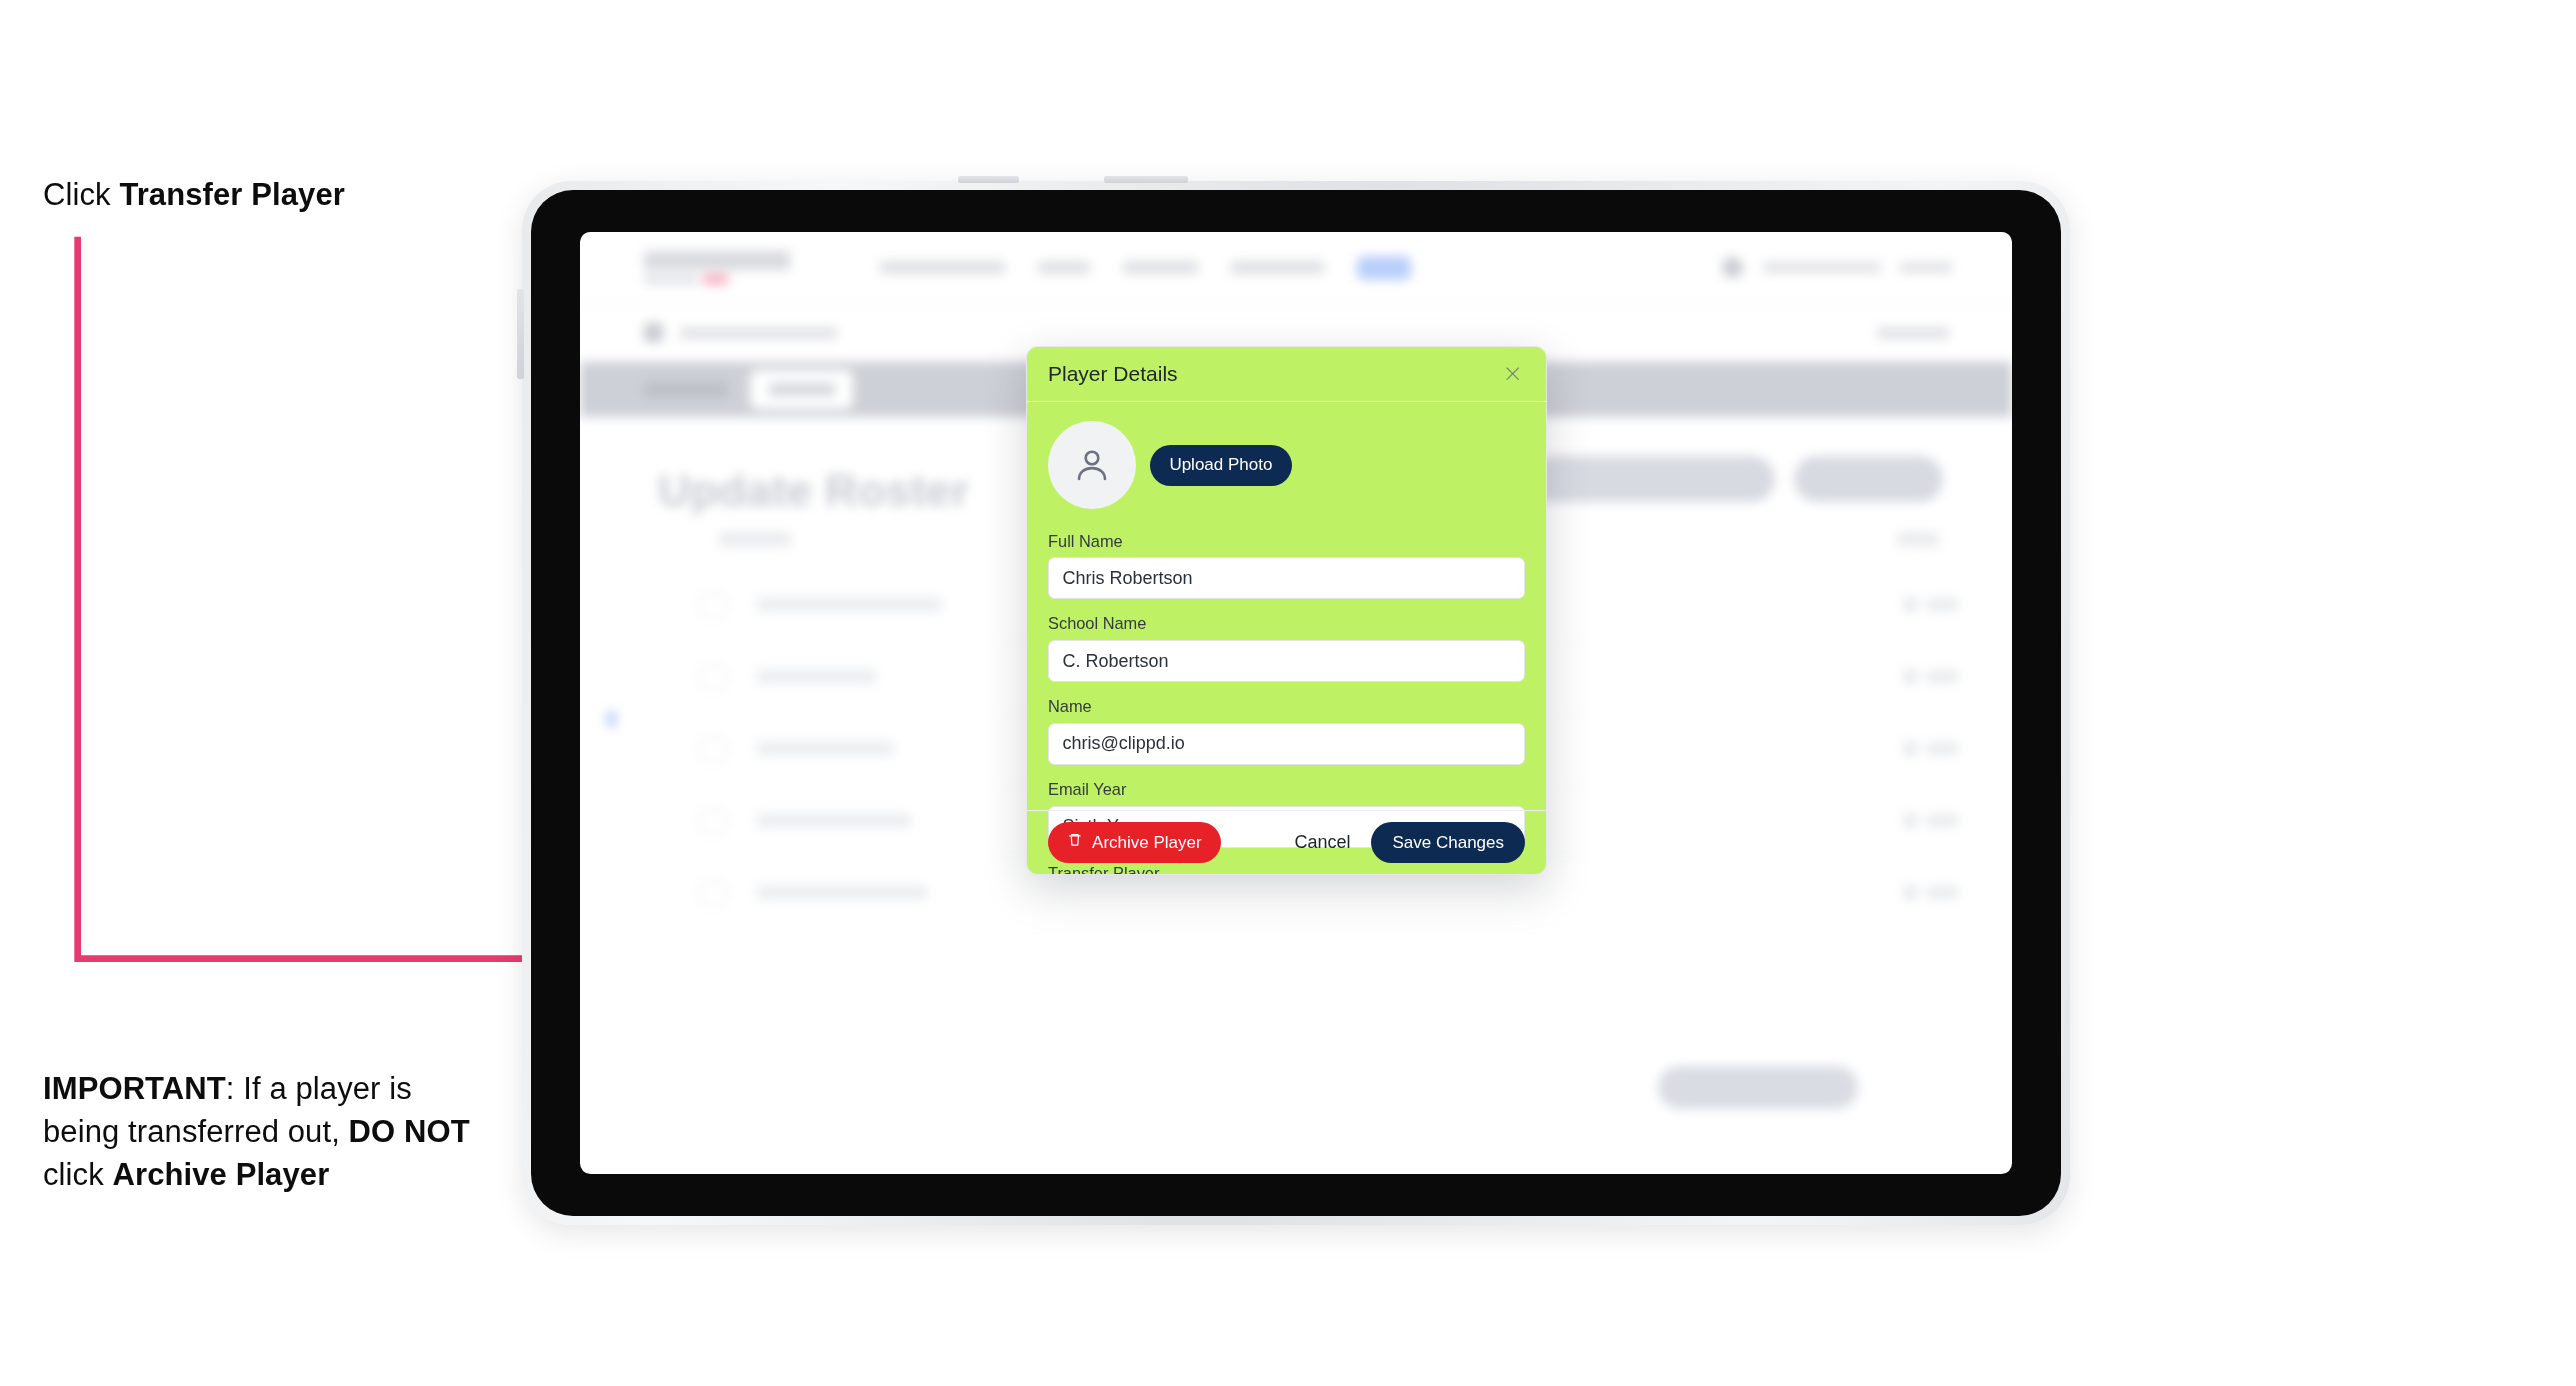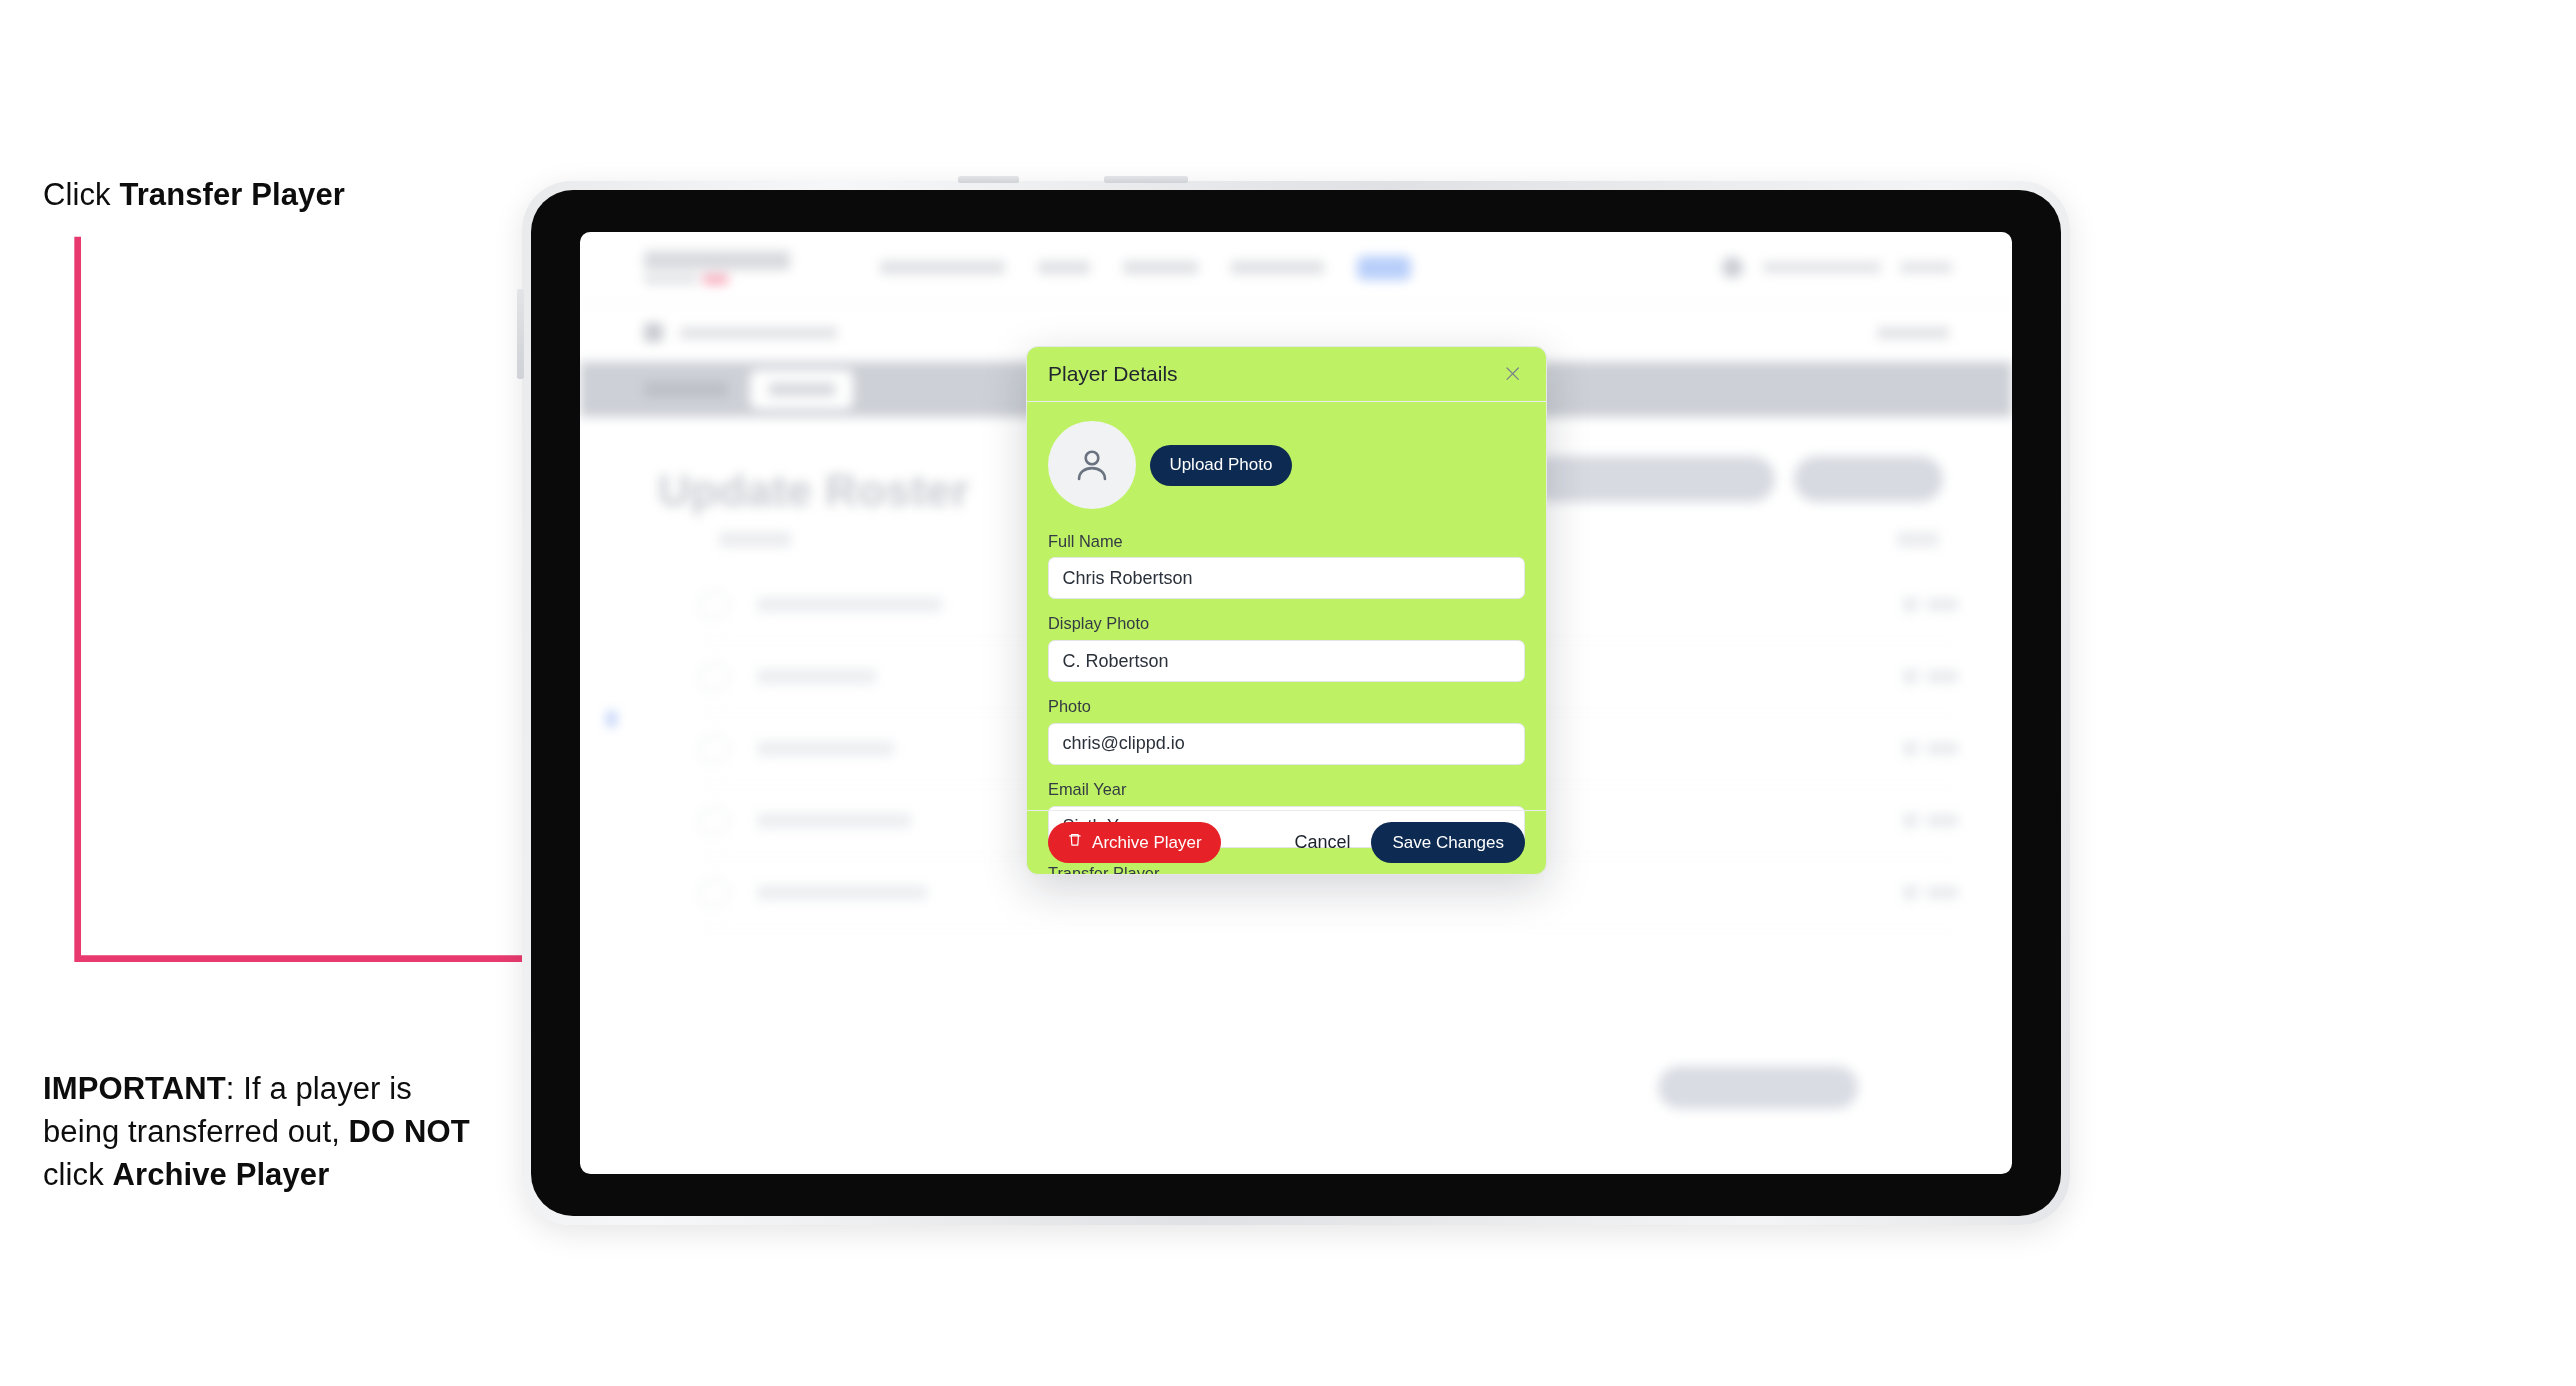--- a/index.html
+++ b/index.html
@@ -337,26 +337,26 @@
         </div>
         <button class="upload-btn">Upload Photo</button>
       </div>
 
       <div class="field">
         <div class="field-label">Full Name</div>
         <input class="field-input" value="Chris Robertson" style="">
       </div>
 
       <div class="field">
-        <div class="field-label">Display Photo</div>
+        <div class="field-label">School Name</div>
         <input class="field-input" value="C. Robertson" style="">
       </div>
 
       <div class="field">
-        <div class="field-label">Photo</div>
+        <div class="field-label">Name</div>
         <input class="field-input" value="chris@clippd.io" style="">
       </div>
 
       <div class="field">
         <div class="field-label">Email Year</div>
         <div class="select-wrap">
           <input class="field-input" readonly="" value="Sixth Year" style="">
           <span class="chev">
             <svg width="16.4" height="16.4" viewBox="0 0 24 24" fill="none" stroke="currentColor" stroke-width="1.8" stroke-linecap="round" stroke-linejoin="round">
                 <polyline points="6 9 12 15 18 9"></polyline>

